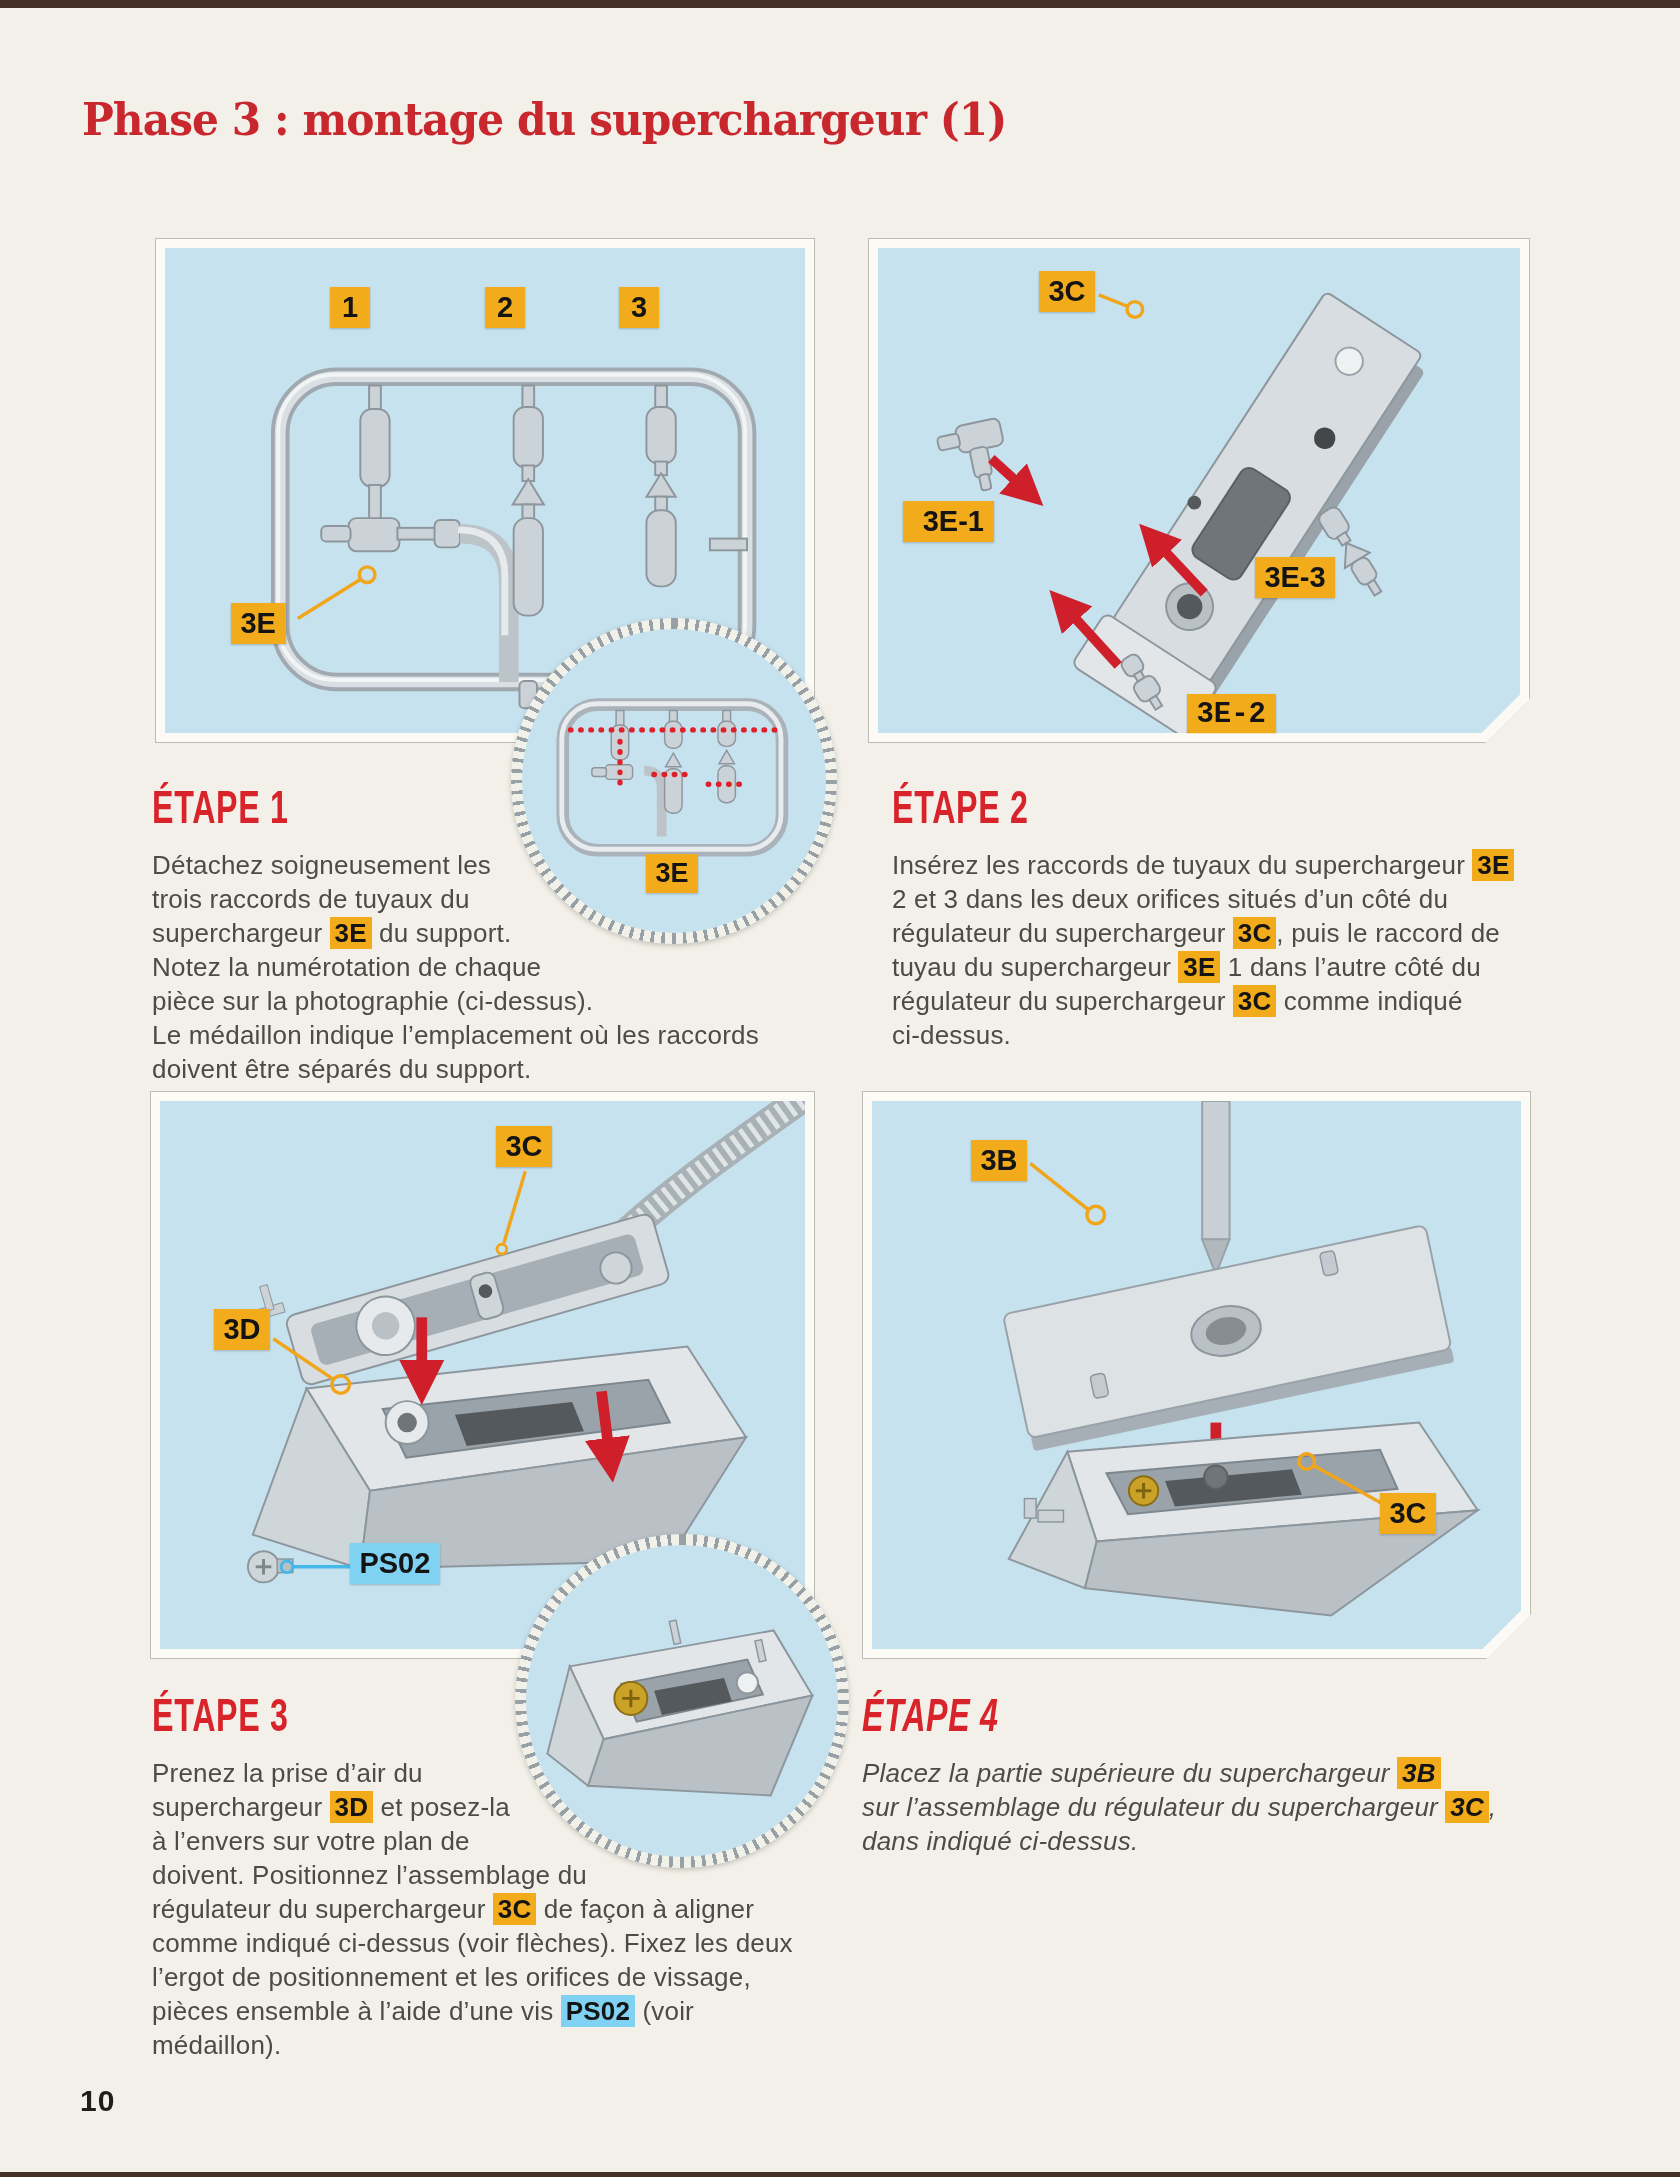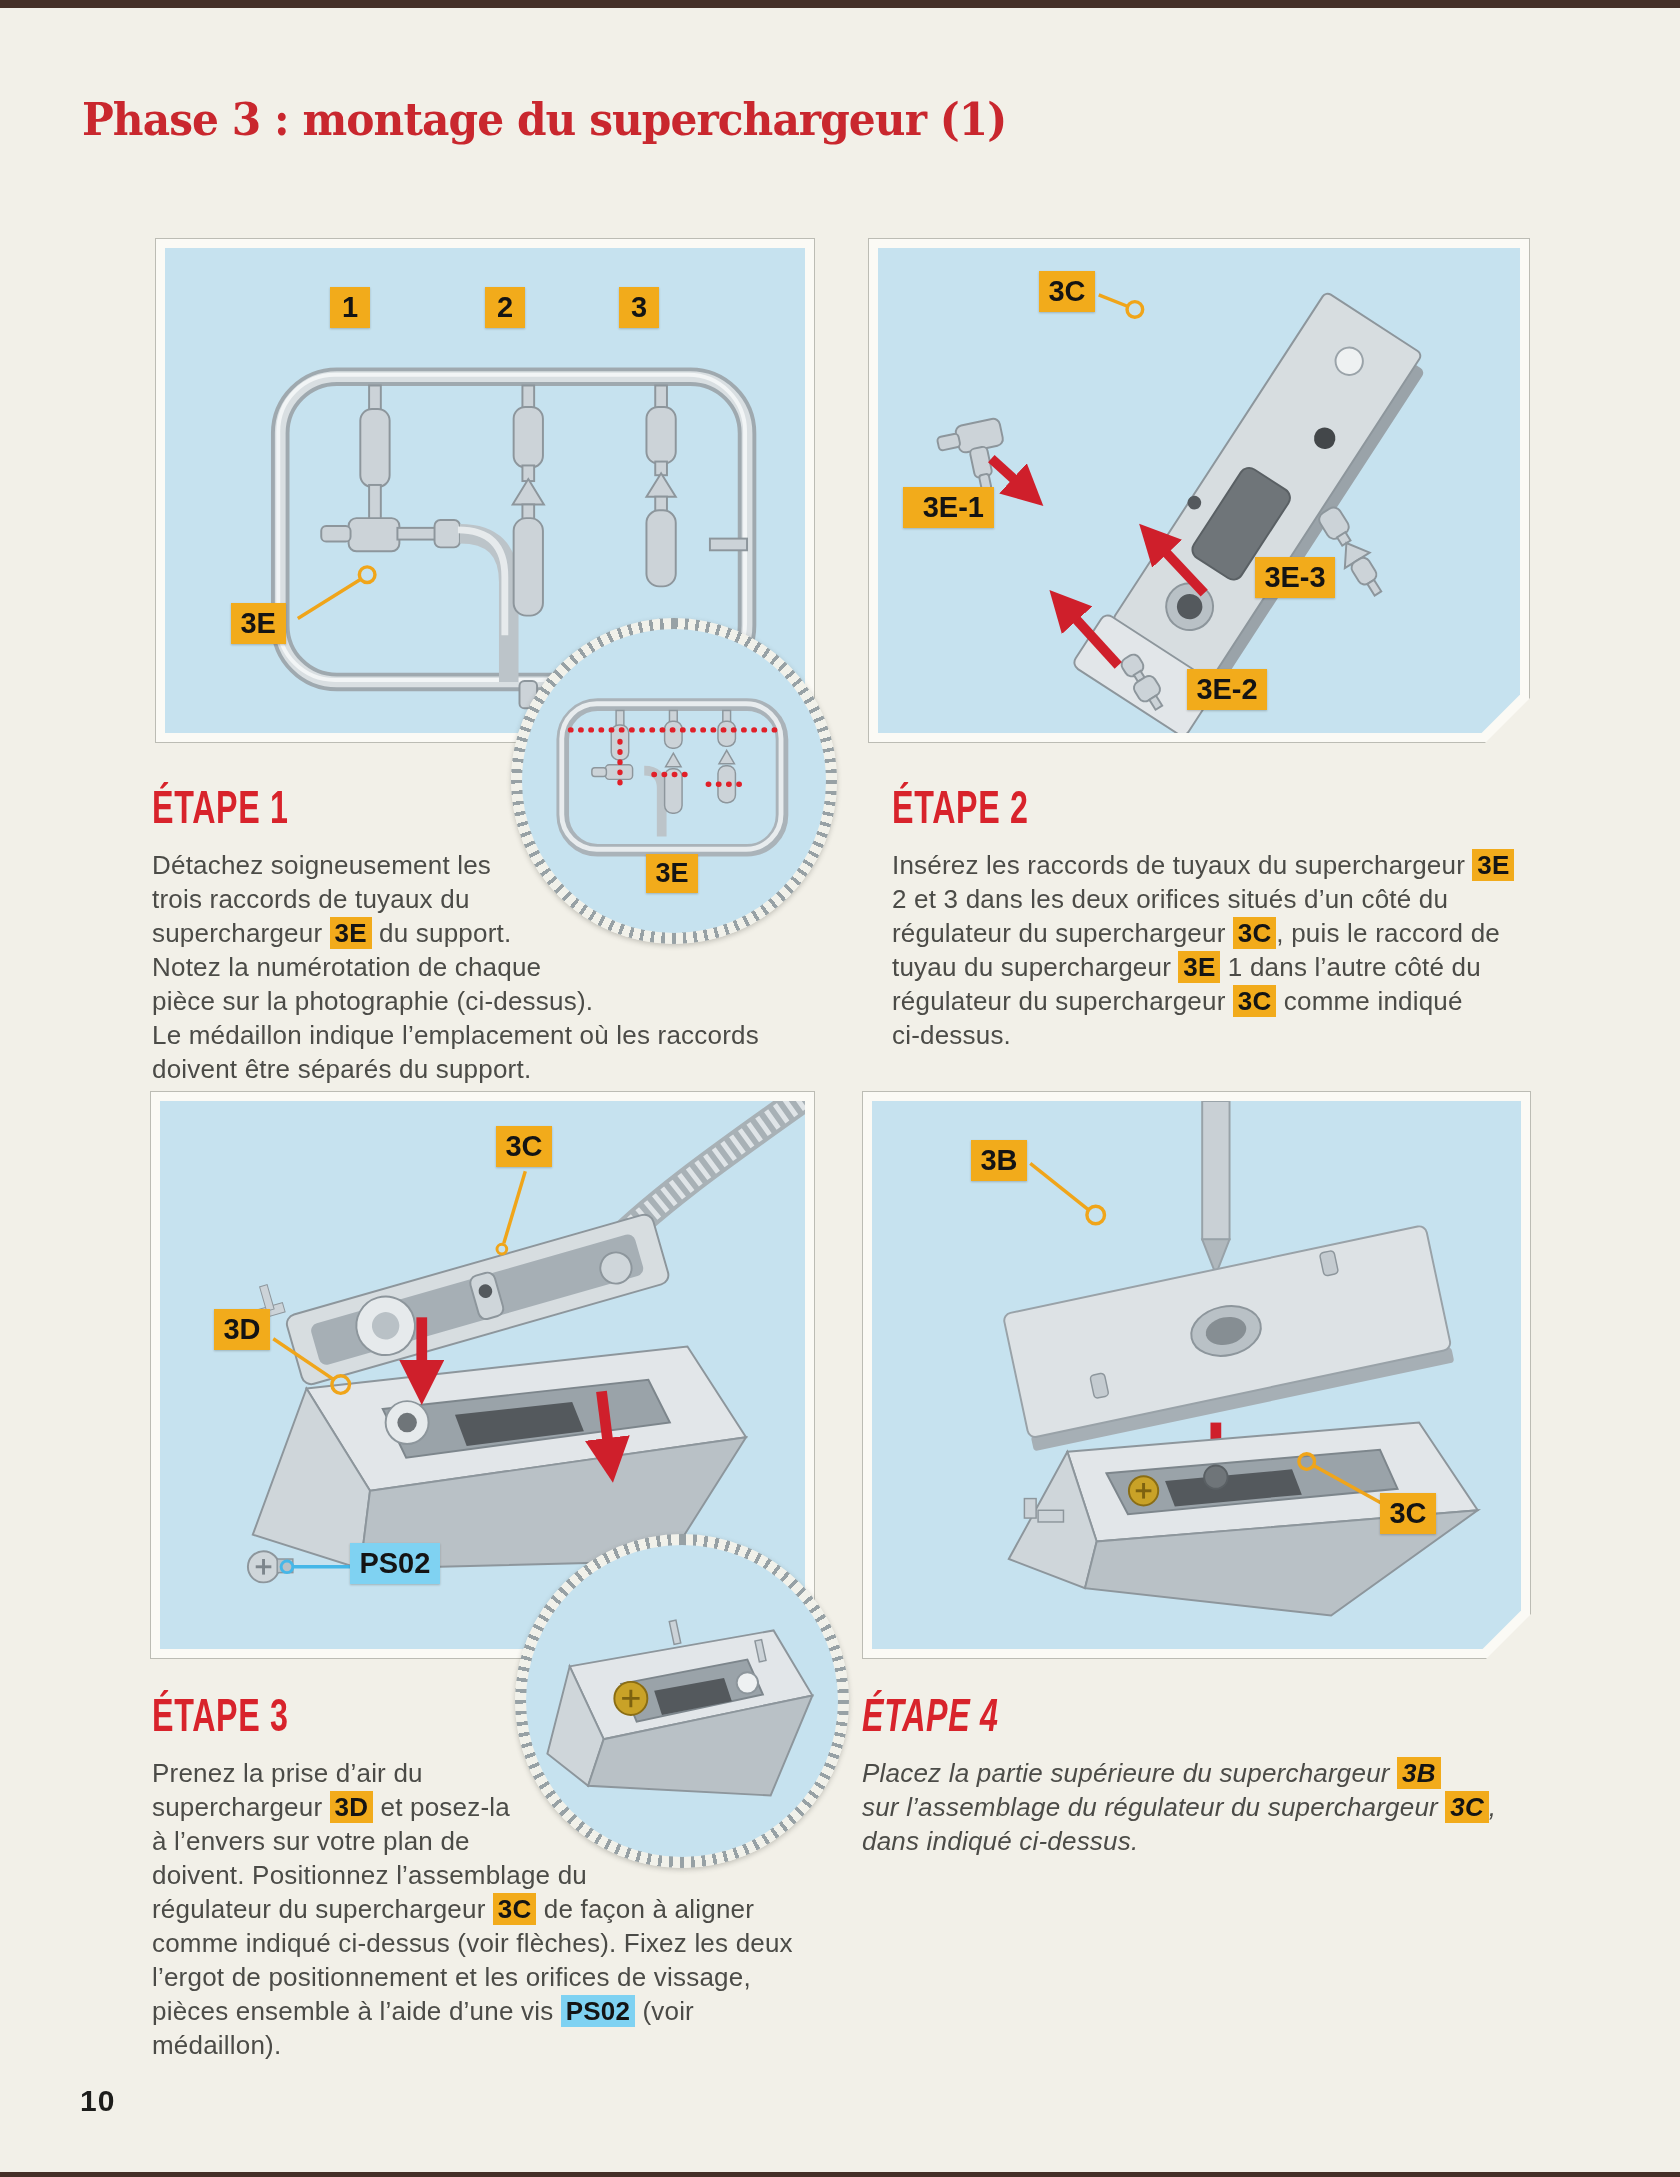--- a/index.html
+++ b/index.html
@@ -160,23 +160,23 @@
       </g>
       <line x1="116" y1="216" x2="160" y2="256" stroke="#cf1f2b" stroke-width="10" marker-end="url(#ah2)"></line>
       <line x1="334" y1="354" x2="276" y2="292" stroke="#cf1f2b" stroke-width="10" marker-end="url(#ah2)"></line>
       <line x1="246" y1="428" x2="184" y2="360" stroke="#cf1f2b" stroke-width="10" marker-end="url(#ah2)"></line>
       <g>
         <line x1="226" y1="48" x2="256" y2="60" stroke="#f0a51a" stroke-width="3.5"></line>
         <circle cx="263" cy="63" r="8" fill="none" stroke="#f0a51a" stroke-width="3.5"></circle>
       </g>
     </svg>
     <div class="tag" style="left:161px;top:23px;">3C</div>
-    <div class="tag" style="left:25px;top:239px;padding-left:20px;">3E-1</div>
+    <div class="tag" style="left:25px;top:253px;padding-left:20px;">3E-1</div>
     <div class="tag" style="left:377px;top:309px;">3E-3</div>
-    <div class="tag" style="left:309px;top:421px;">3E-2</div>
+    <div class="tag" style="left:309px;top:446px;font-family:Liberation Mono, monospace;">3E-2</div>
   </div>
 </div>
 
 <div class="medallion" style="left:511px;top:618px;width:326px;height:326px;">
   <div class="medallion-inner">
     <svg viewBox="0 0 314 314" preserveAspectRatio="none">
       <g>
         <rect x="42" y="78" width="226" height="150" rx="36" fill="none" stroke="#aab3b9" stroke-width="13"></rect>
         <rect x="41" y="77" width="226" height="150" rx="36" fill="none" stroke="#e8ecee" stroke-width="5"></rect>
       </g>

